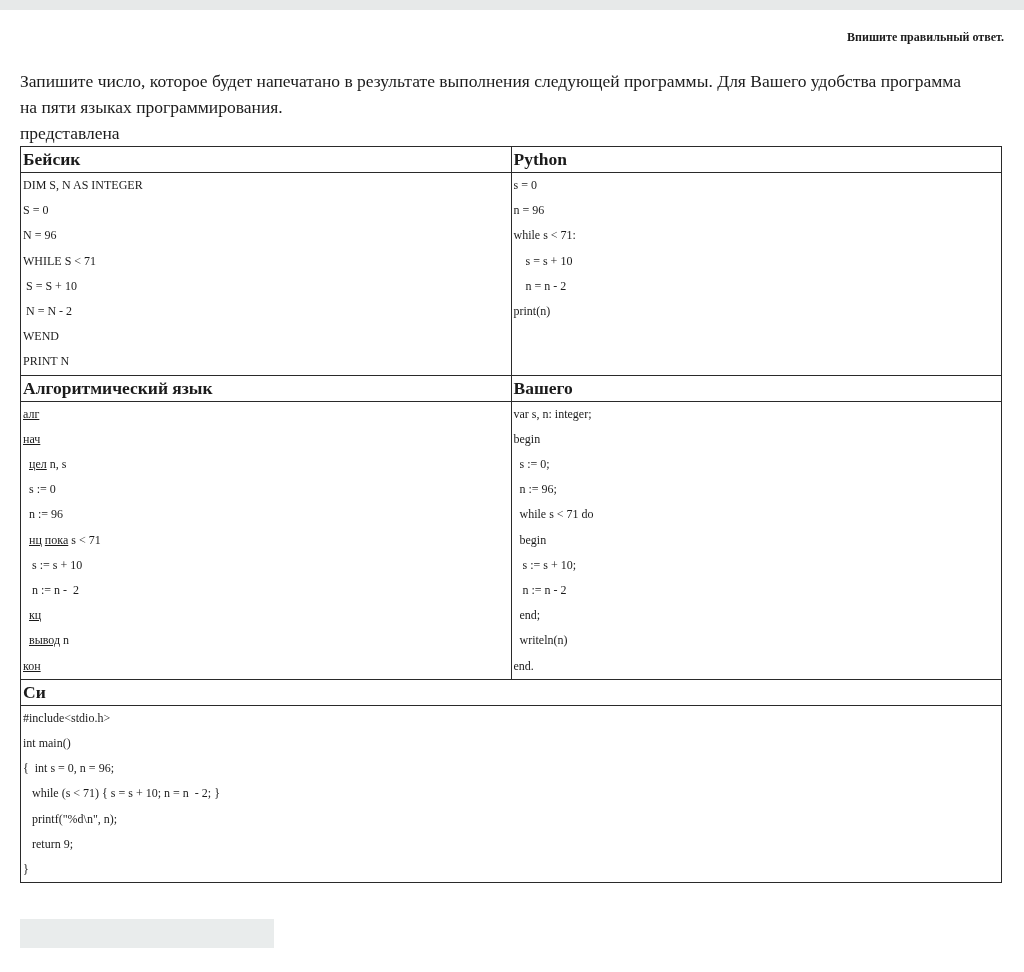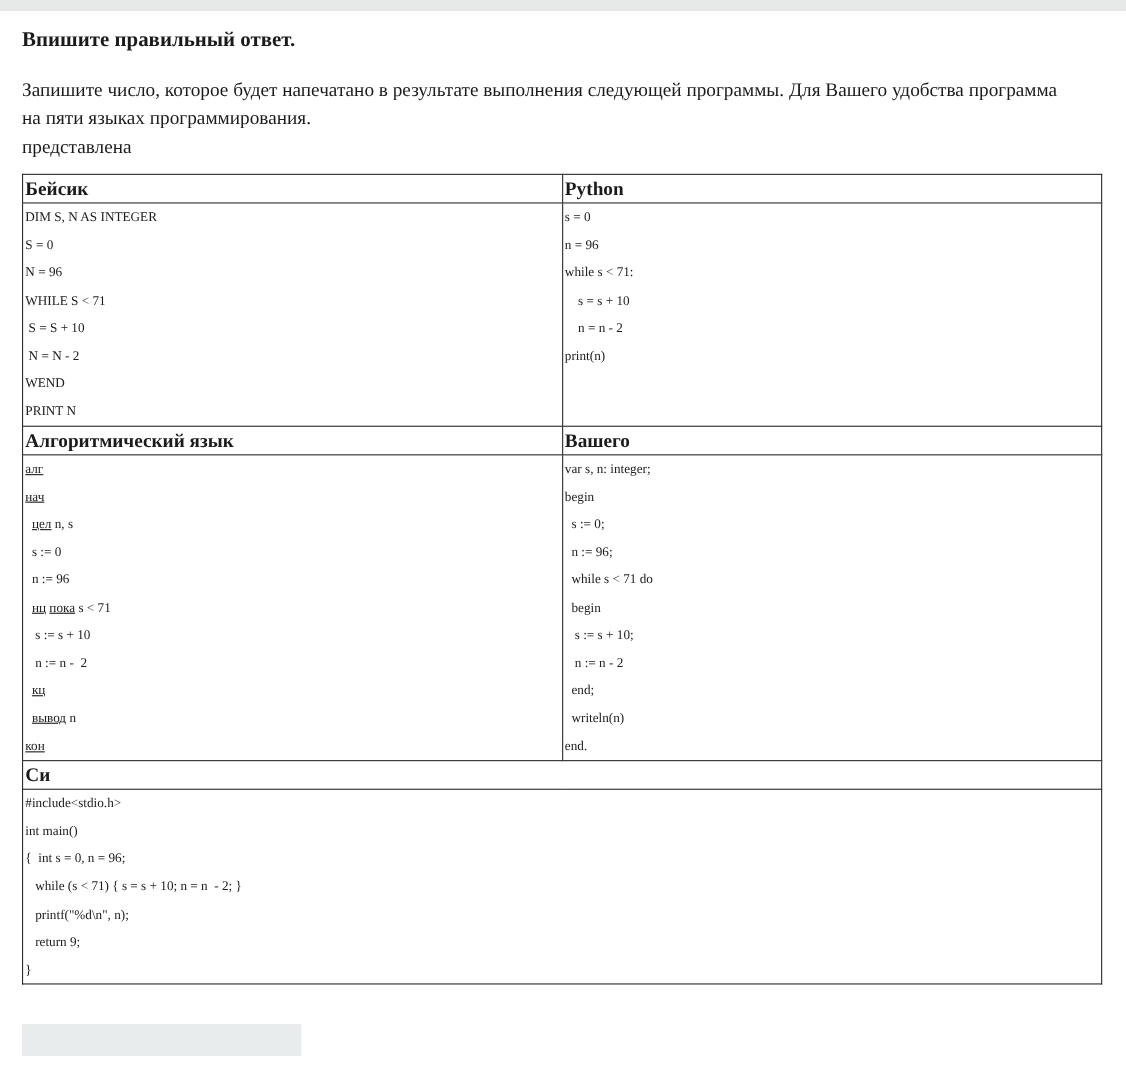--- a/index.html
+++ b/index.html
@@ -14,36 +14,37 @@
   .topbar {
     width: 100%;
     height: 10px;
     background: #e7e9e9;
   }
   .content {
     padding: 0 20px;
   }
   .page-title {
     margin: 16px 0 0 0;
-    font-size: 19px;
+    font-size: 12px;
     font-weight: bold;
     line-height: 22px;
+    text-align: right;
   }
   .intro {
     margin-top: 20px;
     font-size: 17.5px;
   }
   .intro-line {
     line-height: 26px;
   }
   table.program {
     border-collapse: collapse;
     table-layout: fixed;
     width: 982px;
-    margin-top: 12px;
+    margin-top: 0;
   }
   table.program col { width: 50%; }
   table.program th,
   table.program td {
     border: 1.5px solid #2a2a2a;
     text-align: left;
     vertical-align: top;
     padding: 0 2px;
   }
   table.program th {

